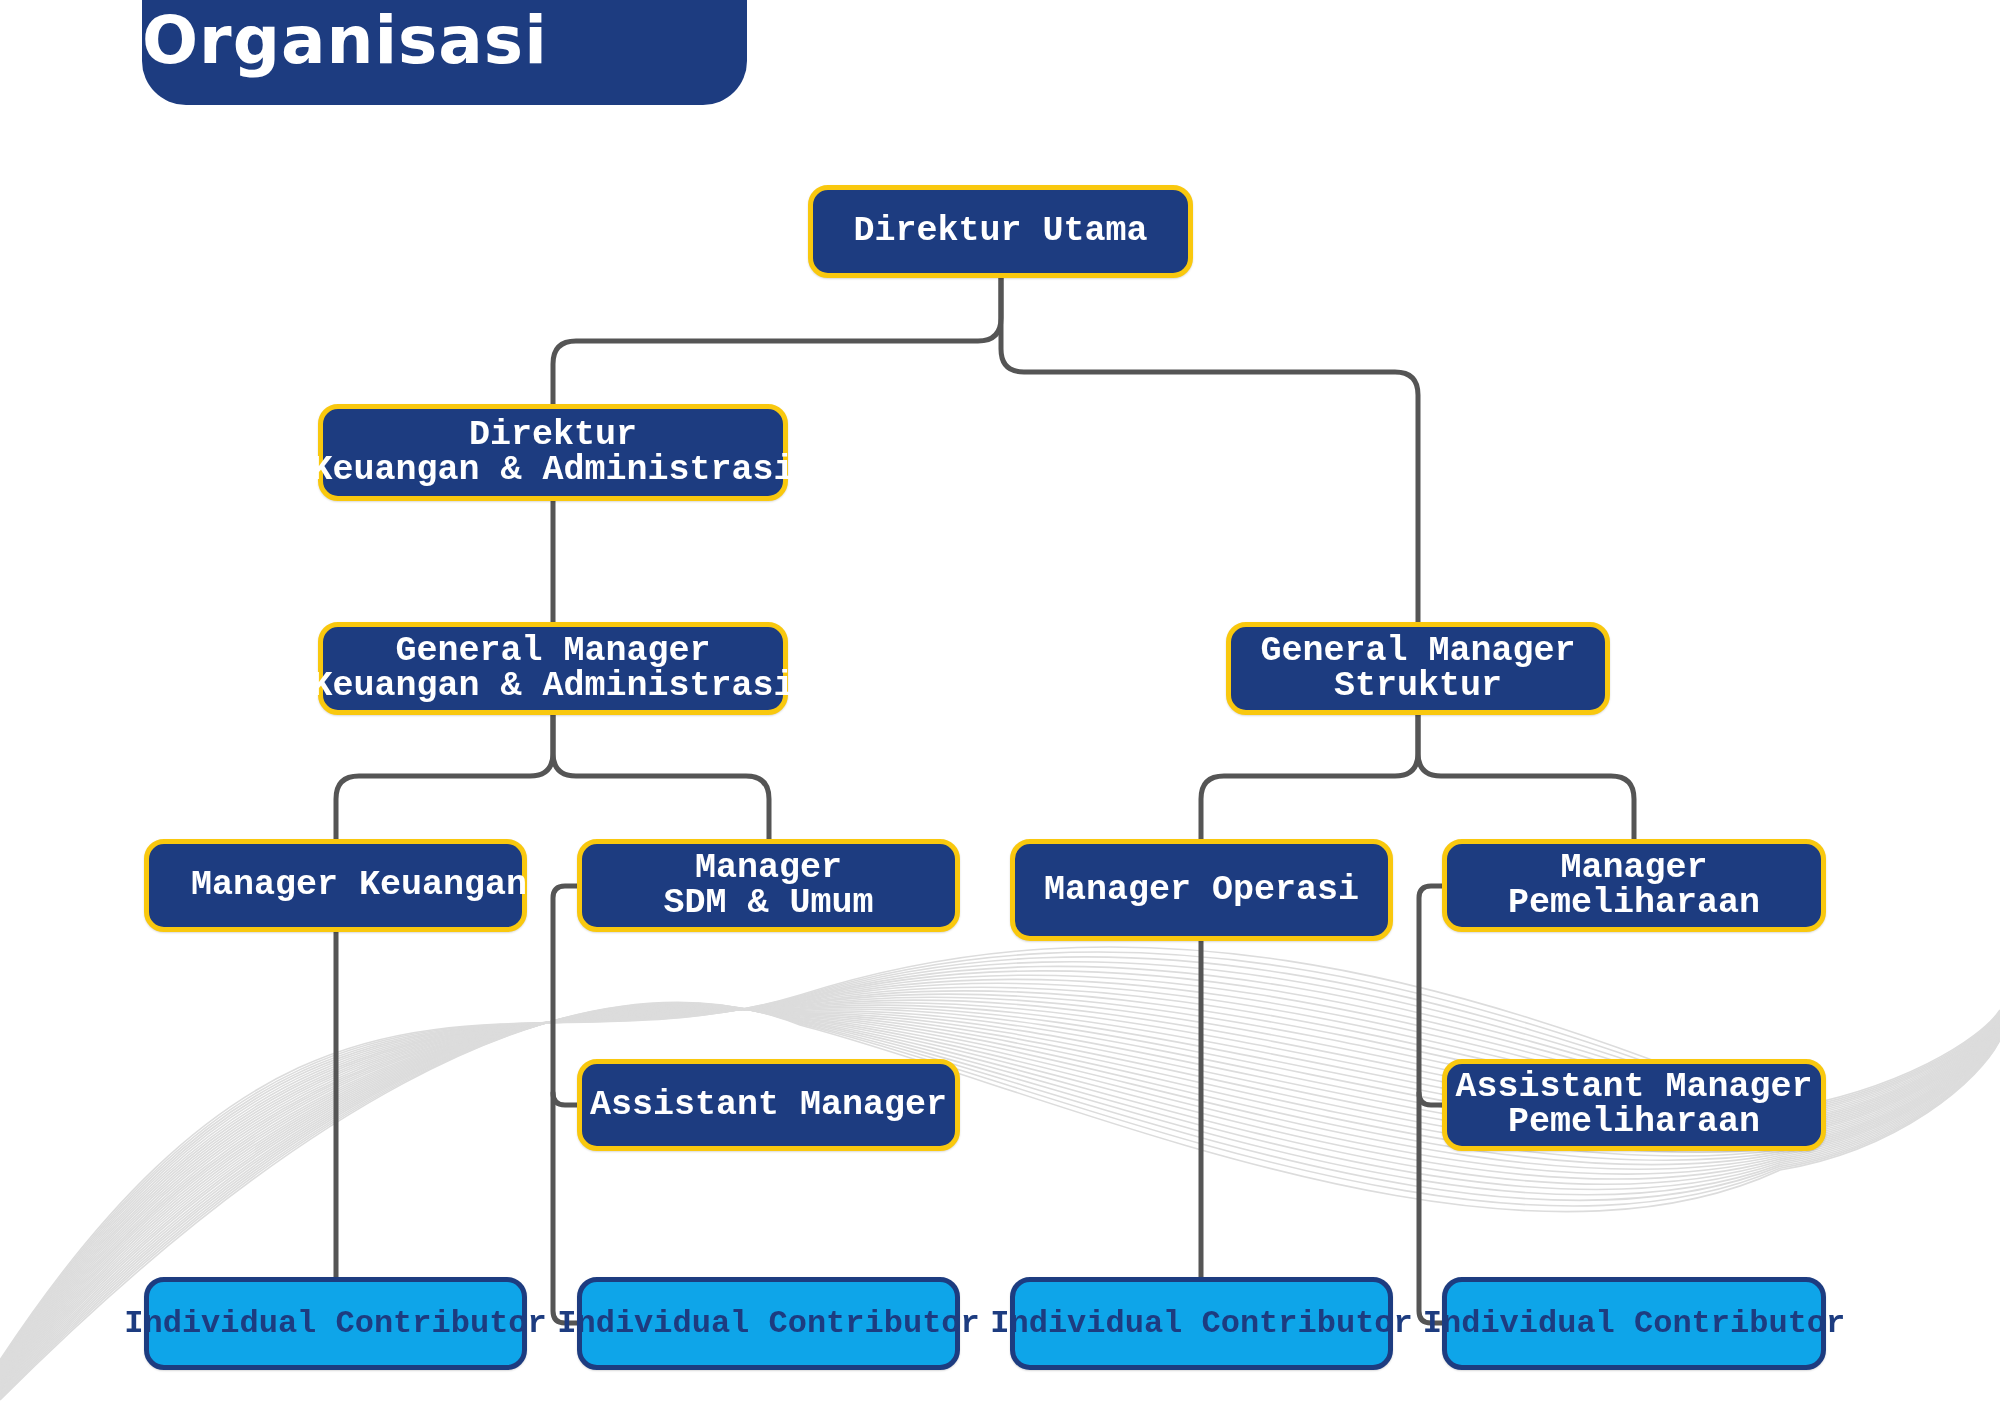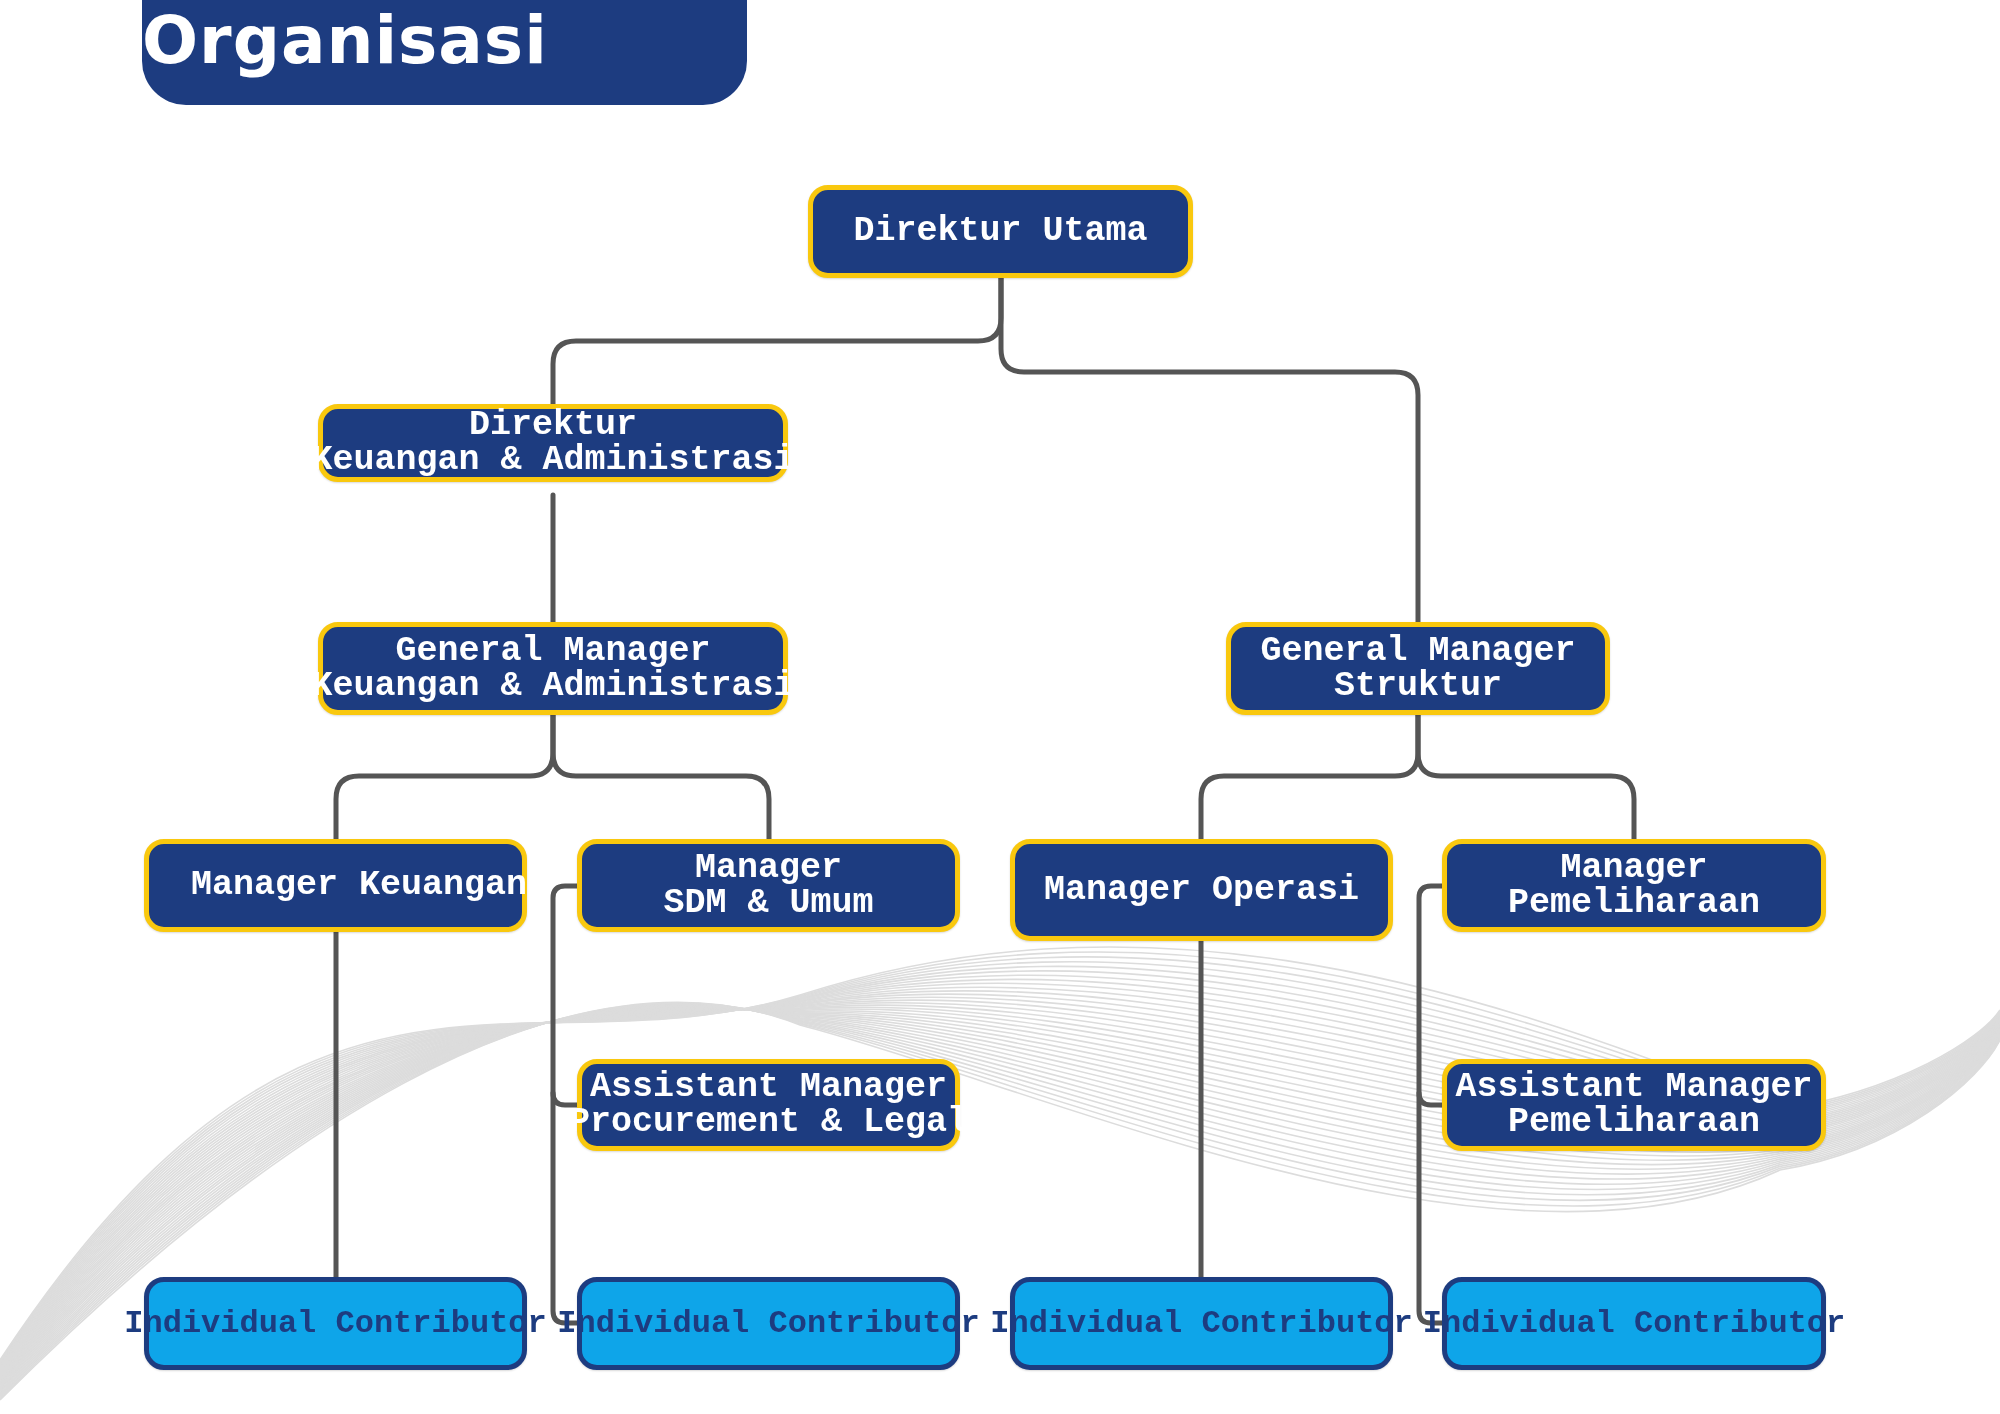--- a/index.html
+++ b/index.html
@@ -139,21 +139,21 @@
 </svg>
 
 <div class="title-pill">
   <span>Struktur Organisasi</span>
 </div>
 
 <div class="node blue" style="left:808px; top:185px; width:385px; height:93px;">
   <span class="line">Direktur Utama</span>
 </div>
 
-<div class="node blue" style="left:318px; top:404px; width:470px; height:78px;">
+<div class="node blue" style="left:318px; top:404px; width:470px; height:97px;">
   <span class="line">Direktur</span>
   <span class="line">Keuangan &amp; Administrasi</span>
 </div>
 
 <div class="node blue" style="left:318px; top:622px; width:470px; height:93px;">
   <span class="line">General Manager</span>
   <span class="line">Keuangan &amp; Administrasi</span>
 </div>
 <div class="node blue" style="left:1226px; top:622px; width:384px; height:93px;">
   <span class="line">General Manager</span>
@@ -170,21 +170,20 @@
 <div class="node blue" style="left:1010px; top:839px; width:383px; height:102px;">
   <span class="line">Manager Operasi</span>
 </div>
 <div class="node blue" style="left:1442px; top:839px; width:384px; height:93px;">
   <span class="line">Manager</span>
   <span class="line">Pemeliharaan</span>
 </div>
 
 <div class="node blue" style="left:577px; top:1059px; width:383px; height:92px;">
   <span class="line">Assistant Manager</span>
-  <span class="line">Procurement &amp; Legal</span>
 </div>
 <div class="node blue" style="left:1442px; top:1059px; width:384px; height:92px;">
   <span class="line">Assistant Manager</span>
   <span class="line">Pemeliharaan</span>
 </div>
 
 <div class="node yellow" style="left:144px; top:1277px; width:383px; height:93px;">
   <span class="line">Individual Contributor</span>
 </div>
 <div class="node yellow" style="left:577px; top:1277px; width:383px; height:93px;">

